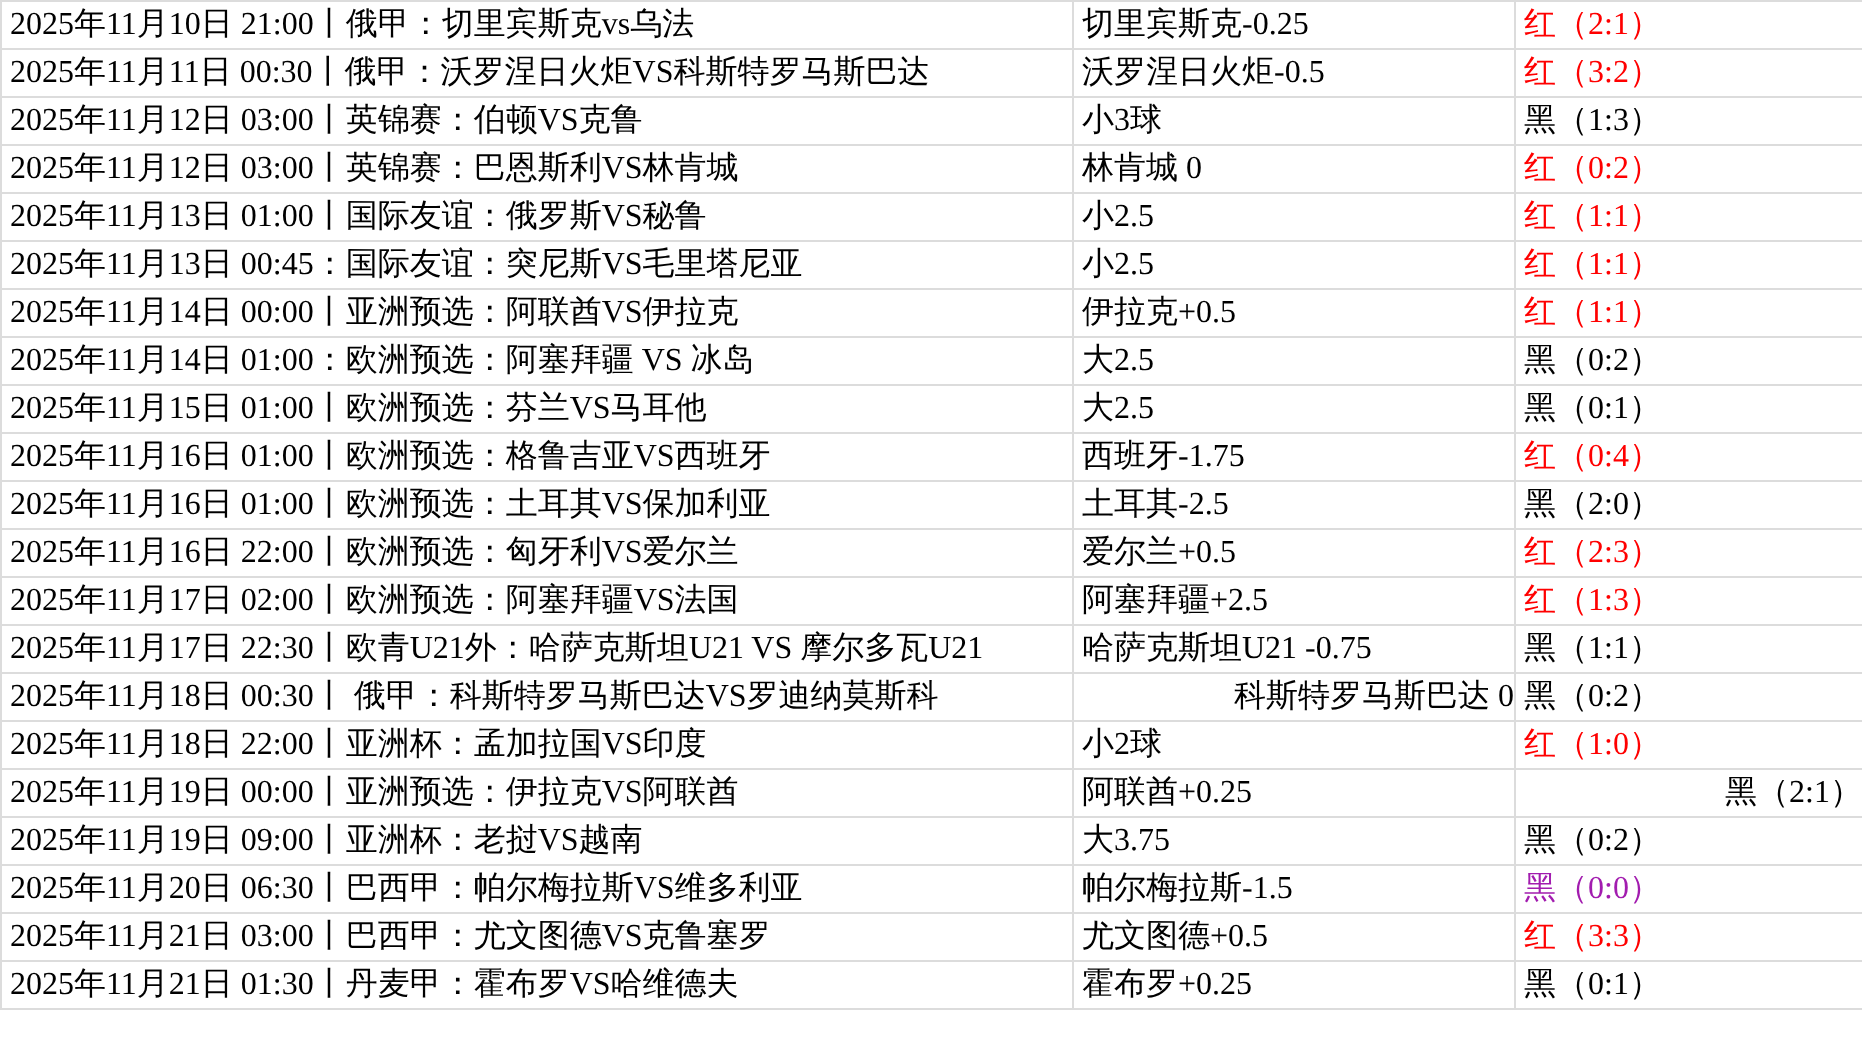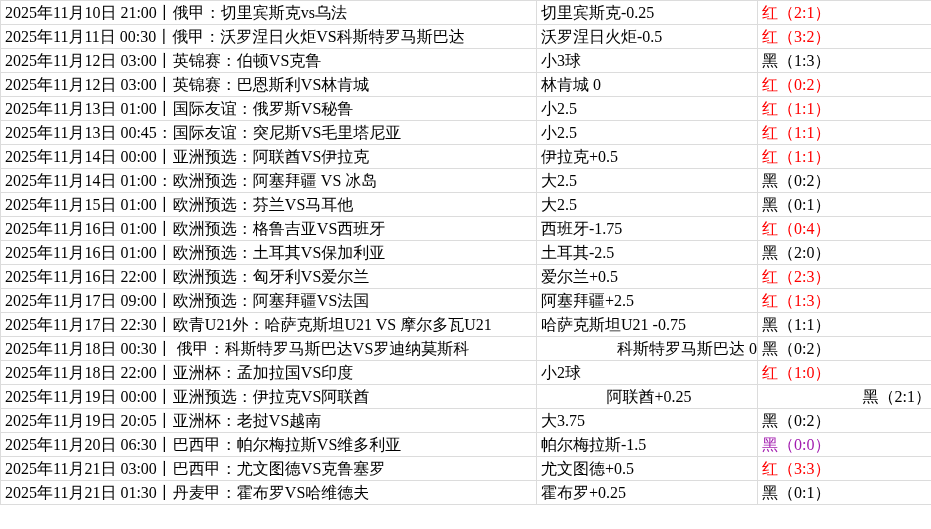--- a/index.html
+++ b/index.html
@@ -94,46 +94,46 @@
     <td class="match-col" style="border-color: rgb(220, 220, 220);">2025年11月16日 01:00丨欧洲预选：土耳其VS保加利亚</td>
     <td class="pick-col" style="border-color: rgb(220, 220, 220);">土耳其-2.5</td>
     <td class="result-col" style="color: rgb(0, 0, 0); border-color: rgb(220, 220, 220);">黑（2:0）</td>
   </tr>
       <tr>
     <td class="match-col" style="border-color: rgb(220, 220, 220);">2025年11月16日 22:00丨欧洲预选：匈牙利VS爱尔兰</td>
     <td class="pick-col" style="border-color: rgb(220, 220, 220);">爱尔兰+0.5</td>
     <td class="result-col" style="color: rgb(255, 0, 0); border-color: rgb(220, 220, 220);">红（2:3）</td>
   </tr>
       <tr>
-    <td class="match-col" style="border-color: rgb(220, 220, 220);">2025年11月17日 09:00丨欧洲预选：阿塞拜疆VS法国</td>
+    <td class="match-col" style="border-color: rgb(220, 220, 220);">2025年11月17日 02:00丨欧洲预选：阿塞拜疆VS法国</td>
     <td class="pick-col" style="border-color: rgb(220, 220, 220);">阿塞拜疆+2.5</td>
     <td class="result-col" style="color: rgb(255, 0, 0); border-color: rgb(220, 220, 220);">红（1:3）</td>
   </tr>
       <tr>
     <td class="match-col" style="border-color: rgb(220, 220, 220);">2025年11月17日 22:30丨欧青U21外：哈萨克斯坦U21 VS 摩尔多瓦U21</td>
     <td class="pick-col" style="border-color: rgb(220, 220, 220);">哈萨克斯坦U21 -0.75</td>
     <td class="result-col" style="color: rgb(0, 0, 0); border-color: rgb(220, 220, 220);">黑（1:1）</td>
   </tr>
       <tr>
     <td class="match-col" style="border-color: rgb(220, 220, 220);">2025年11月18日 00:30丨 俄甲：科斯特罗马斯巴达VS罗迪纳莫斯科</td>
     <td class="pick-col" style="border-color: rgb(220, 220, 220); text-align: right;">科斯特罗马斯巴达 0</td>
     <td class="result-col" style="color: rgb(0, 0, 0); border-color: rgb(220, 220, 220);">黑（0:2）</td>
   </tr>
       <tr>
     <td class="match-col" style="border-color: rgb(220, 220, 220);">2025年11月18日 22:00丨亚洲杯：孟加拉国VS印度</td>
     <td class="pick-col" style="border-color: rgb(220, 220, 220);">小2球</td>
     <td class="result-col" style="color: rgb(255, 0, 0); border-color: rgb(220, 220, 220);">红（1:0）</td>
   </tr>
       <tr>
     <td class="match-col" style="border-color: rgb(220, 220, 220);">2025年11月19日 00:00丨亚洲预选：伊拉克VS阿联酋</td>
-    <td class="pick-col" style="border-color: rgb(220, 220, 220); text-align: center;">阿联酋+0.25</td>
+    <td class="pick-col" style="border-color: rgb(220, 220, 220);">阿联酋+0.25</td>
     <td class="result-col" style="color: rgb(0, 0, 0); border-color: rgb(220, 220, 220); text-align: right;">黑（2:1）</td>
   </tr>
       <tr>
-    <td class="match-col" style="border-color: rgb(220, 220, 220);">2025年11月19日 20:05丨亚洲杯：老挝VS越南</td>
+    <td class="match-col" style="border-color: rgb(220, 220, 220);">2025年11月19日 09:00丨亚洲杯：老挝VS越南</td>
     <td class="pick-col" style="border-color: rgb(220, 220, 220);">大3.75</td>
     <td class="result-col" style="color: rgb(0, 0, 0); border-color: rgb(220, 220, 220);">黑（0:2）</td>
   </tr>
       <tr>
     <td class="match-col" style="border-color: rgb(220, 220, 220);">2025年11月20日 06:30丨巴西甲：帕尔梅拉斯VS维多利亚</td>
     <td class="pick-col" style="border-color: rgb(220, 220, 220);">帕尔梅拉斯-1.5</td>
     <td class="result-col" style="color: #a21caf; border-color: rgb(220, 220, 220);">黑（0:0）</td>
   </tr>
       <tr>
     <td class="match-col" style="border-color: rgb(220, 220, 220);">2025年11月21日 03:00丨巴西甲：尤文图德VS克鲁塞罗</td>

